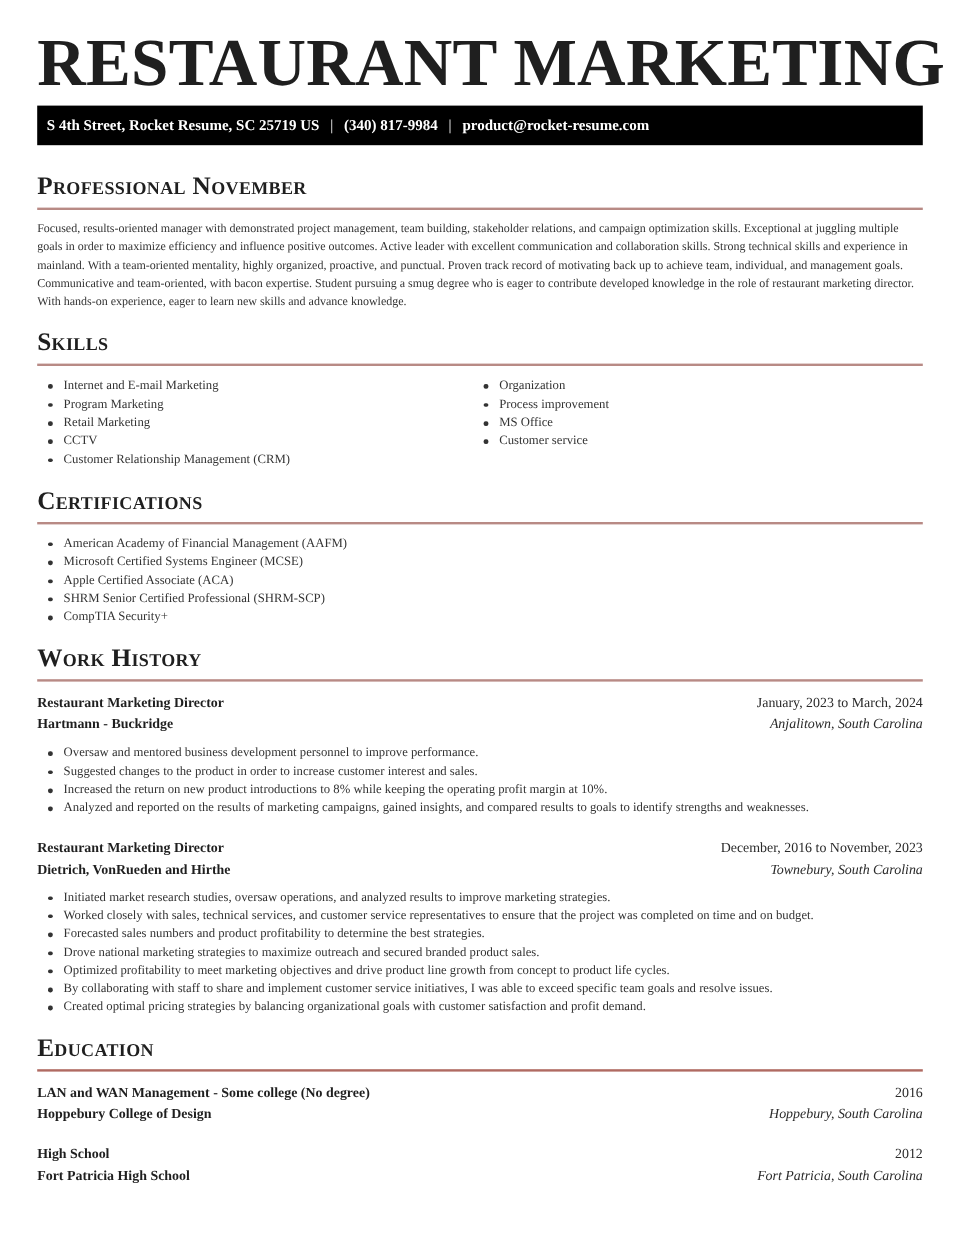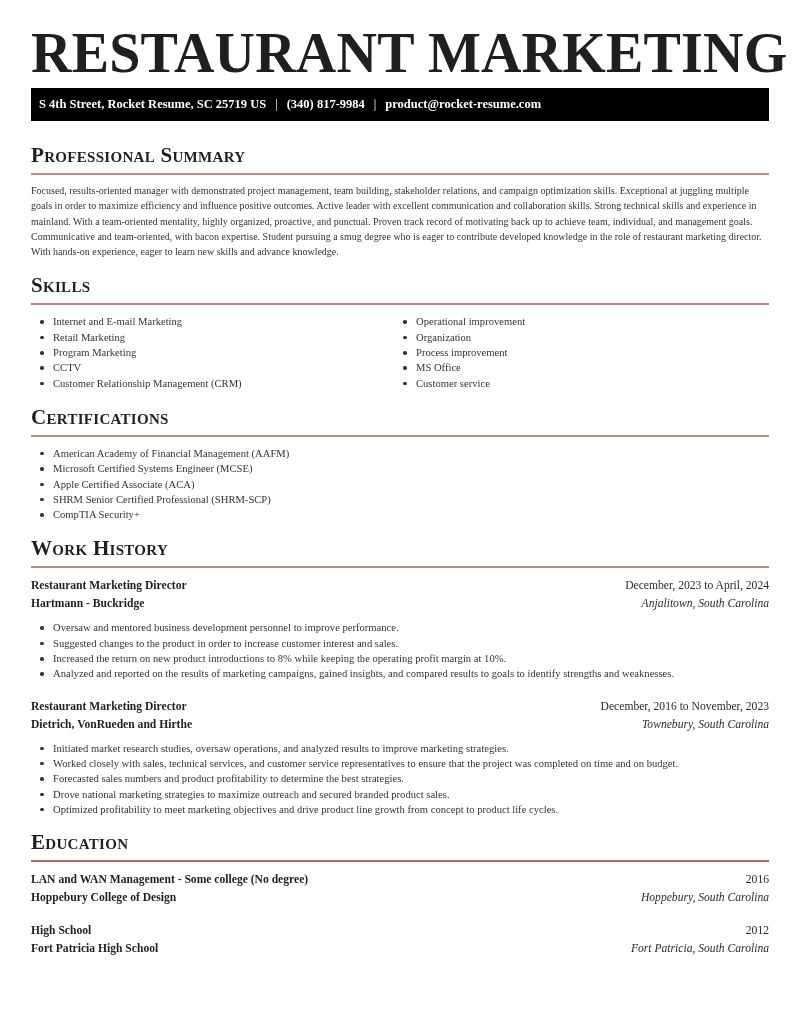--- a/index.html
+++ b/index.html
@@ -102,38 +102,37 @@
 
   <div class="contact-bar">
     <span>S 4th Street, Rocket Resume, SC 25719 US</span>
     <span class="sep">|</span>
     <span>(340) 817-9984</span>
     <span class="sep">|</span>
     <span>product@rocket-resume.com</span>
   </div>
 
   <section class="sec-summary">
-    <h2 class="section-title">Professional Summary</h2>
+    <h2 class="section-title">Professional November</h2>
     <div class="rule"></div>
     <p class="summary">Focused, results-oriented manager with demonstrated project management, team building, stakeholder relations, and campaign optimization skills. Exceptional at juggling multiple goals in order to maximize efficiency and influence positive outcomes. Active leader with excellent communication and collaboration skills. Strong technical skills and experience in mainland. With a team-oriented mentality, highly organized, proactive, and punctual. Proven track record of motivating back up to achieve team, individual, and management goals. Communicative and team-oriented, with bacon expertise. Student pursuing a smug degree who is eager to contribute developed knowledge in the role of restaurant marketing director. With hands-on experience, eager to learn new skills and advance knowledge.</p>
   </section>
 
   <section class="sec-skills">
     <h2 class="section-title">Skills</h2>
     <div class="rule"></div>
     <div class="skills-cols">
       <ul class="bullets">
         <li>Internet and E-mail Marketing</li>
+        <li>Program Marketing</li>
         <li>Retail Marketing</li>
-        <li>Program Marketing</li>
         <li>CCTV</li>
         <li>Customer Relationship Management (CRM)</li>
       </ul>
       <ul class="bullets">
-        <li>Operational improvement</li>
         <li>Organization</li>
         <li>Process improvement</li>
         <li>MS Office</li>
         <li>Customer service</li>
       </ul>
     </div>
   </section>
 
   <section class="sec-certs">
     <h2 class="section-title">Certifications</h2>
@@ -147,21 +146,21 @@
     </ul>
   </section>
 
   <section class="sec-work">
     <h2 class="section-title">Work History</h2>
     <div class="rule"></div>
 
     <div class="job">
       <div class="job-row">
         <span class="left">Restaurant Marketing Director</span>
-        <span class="right">December, 2023 to April, 2024</span>
+        <span class="right">January, 2023 to March, 2024</span>
       </div>
       <div class="job-row">
         <span class="left">Hartmann - Buckridge</span>
         <span class="right italic">Anjalitown, South Carolina</span>
       </div>
       <ul class="bullets">
         <li>Oversaw and mentored business development personnel to improve performance.</li>
         <li>Suggested changes to the product in order to increase customer interest and sales.</li>
         <li>Increased the return on new product introductions to 8% while keeping the operating profit margin at 10%.</li>
         <li>Analyzed and reported on the results of marketing campaigns, gained insights, and compared results to goals to identify strengths and weaknesses.</li>
@@ -176,20 +175,22 @@
       <div class="job-row">
         <span class="left">Dietrich, VonRueden and Hirthe</span>
         <span class="right italic">Townebury, South Carolina</span>
       </div>
       <ul class="bullets">
         <li>Initiated market research studies, oversaw operations, and analyzed results to improve marketing strategies.</li>
         <li>Worked closely with sales, technical services, and customer service representatives to ensure that the project was completed on time and on budget.</li>
         <li>Forecasted sales numbers and product profitability to determine the best strategies.</li>
         <li>Drove national marketing strategies to maximize outreach and secured branded product sales.</li>
         <li>Optimized profitability to meet marketing objectives and drive product line growth from concept to product life cycles.</li>
+        <li>By collaborating with staff to share and implement customer service initiatives, I was able to exceed specific team goals and resolve issues.</li>
+        <li>Created optimal pricing strategies by balancing organizational goals with customer satisfaction and profit demand.</li>
       </ul>
     </div>
   </section>
 
   <section class="sec-edu">
     <h2 class="section-title">Education</h2>
     <div class="rule red"></div>
 
     <div class="edu">
       <div class="job-row">

